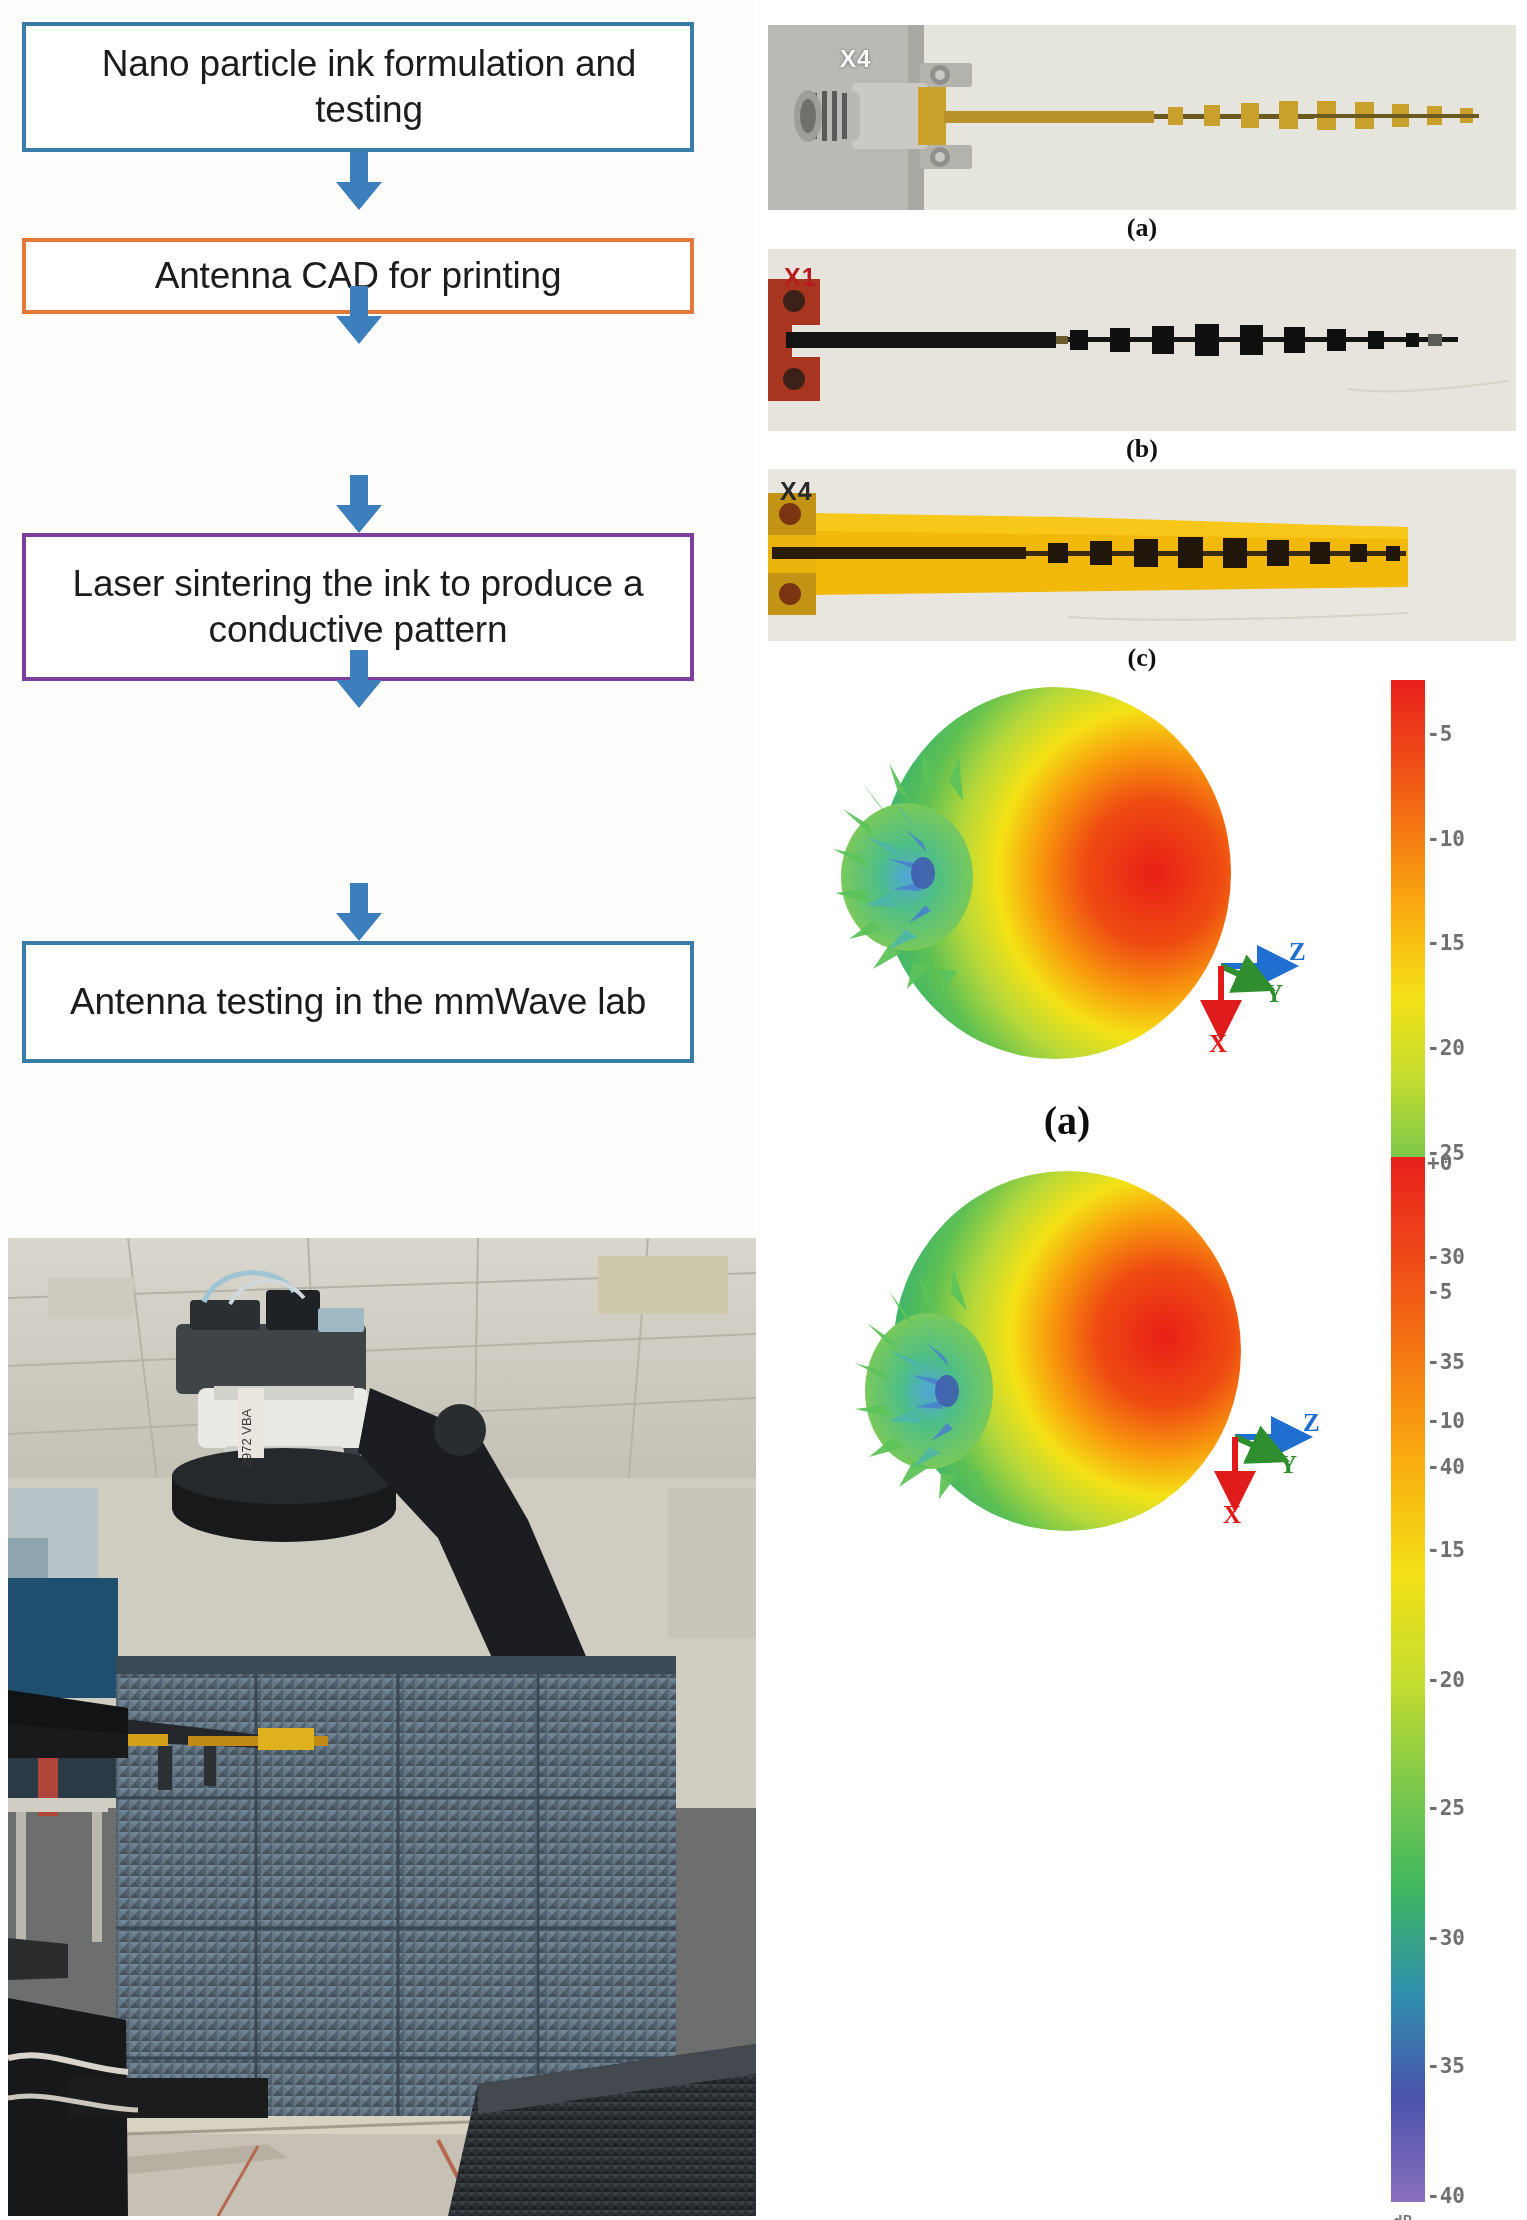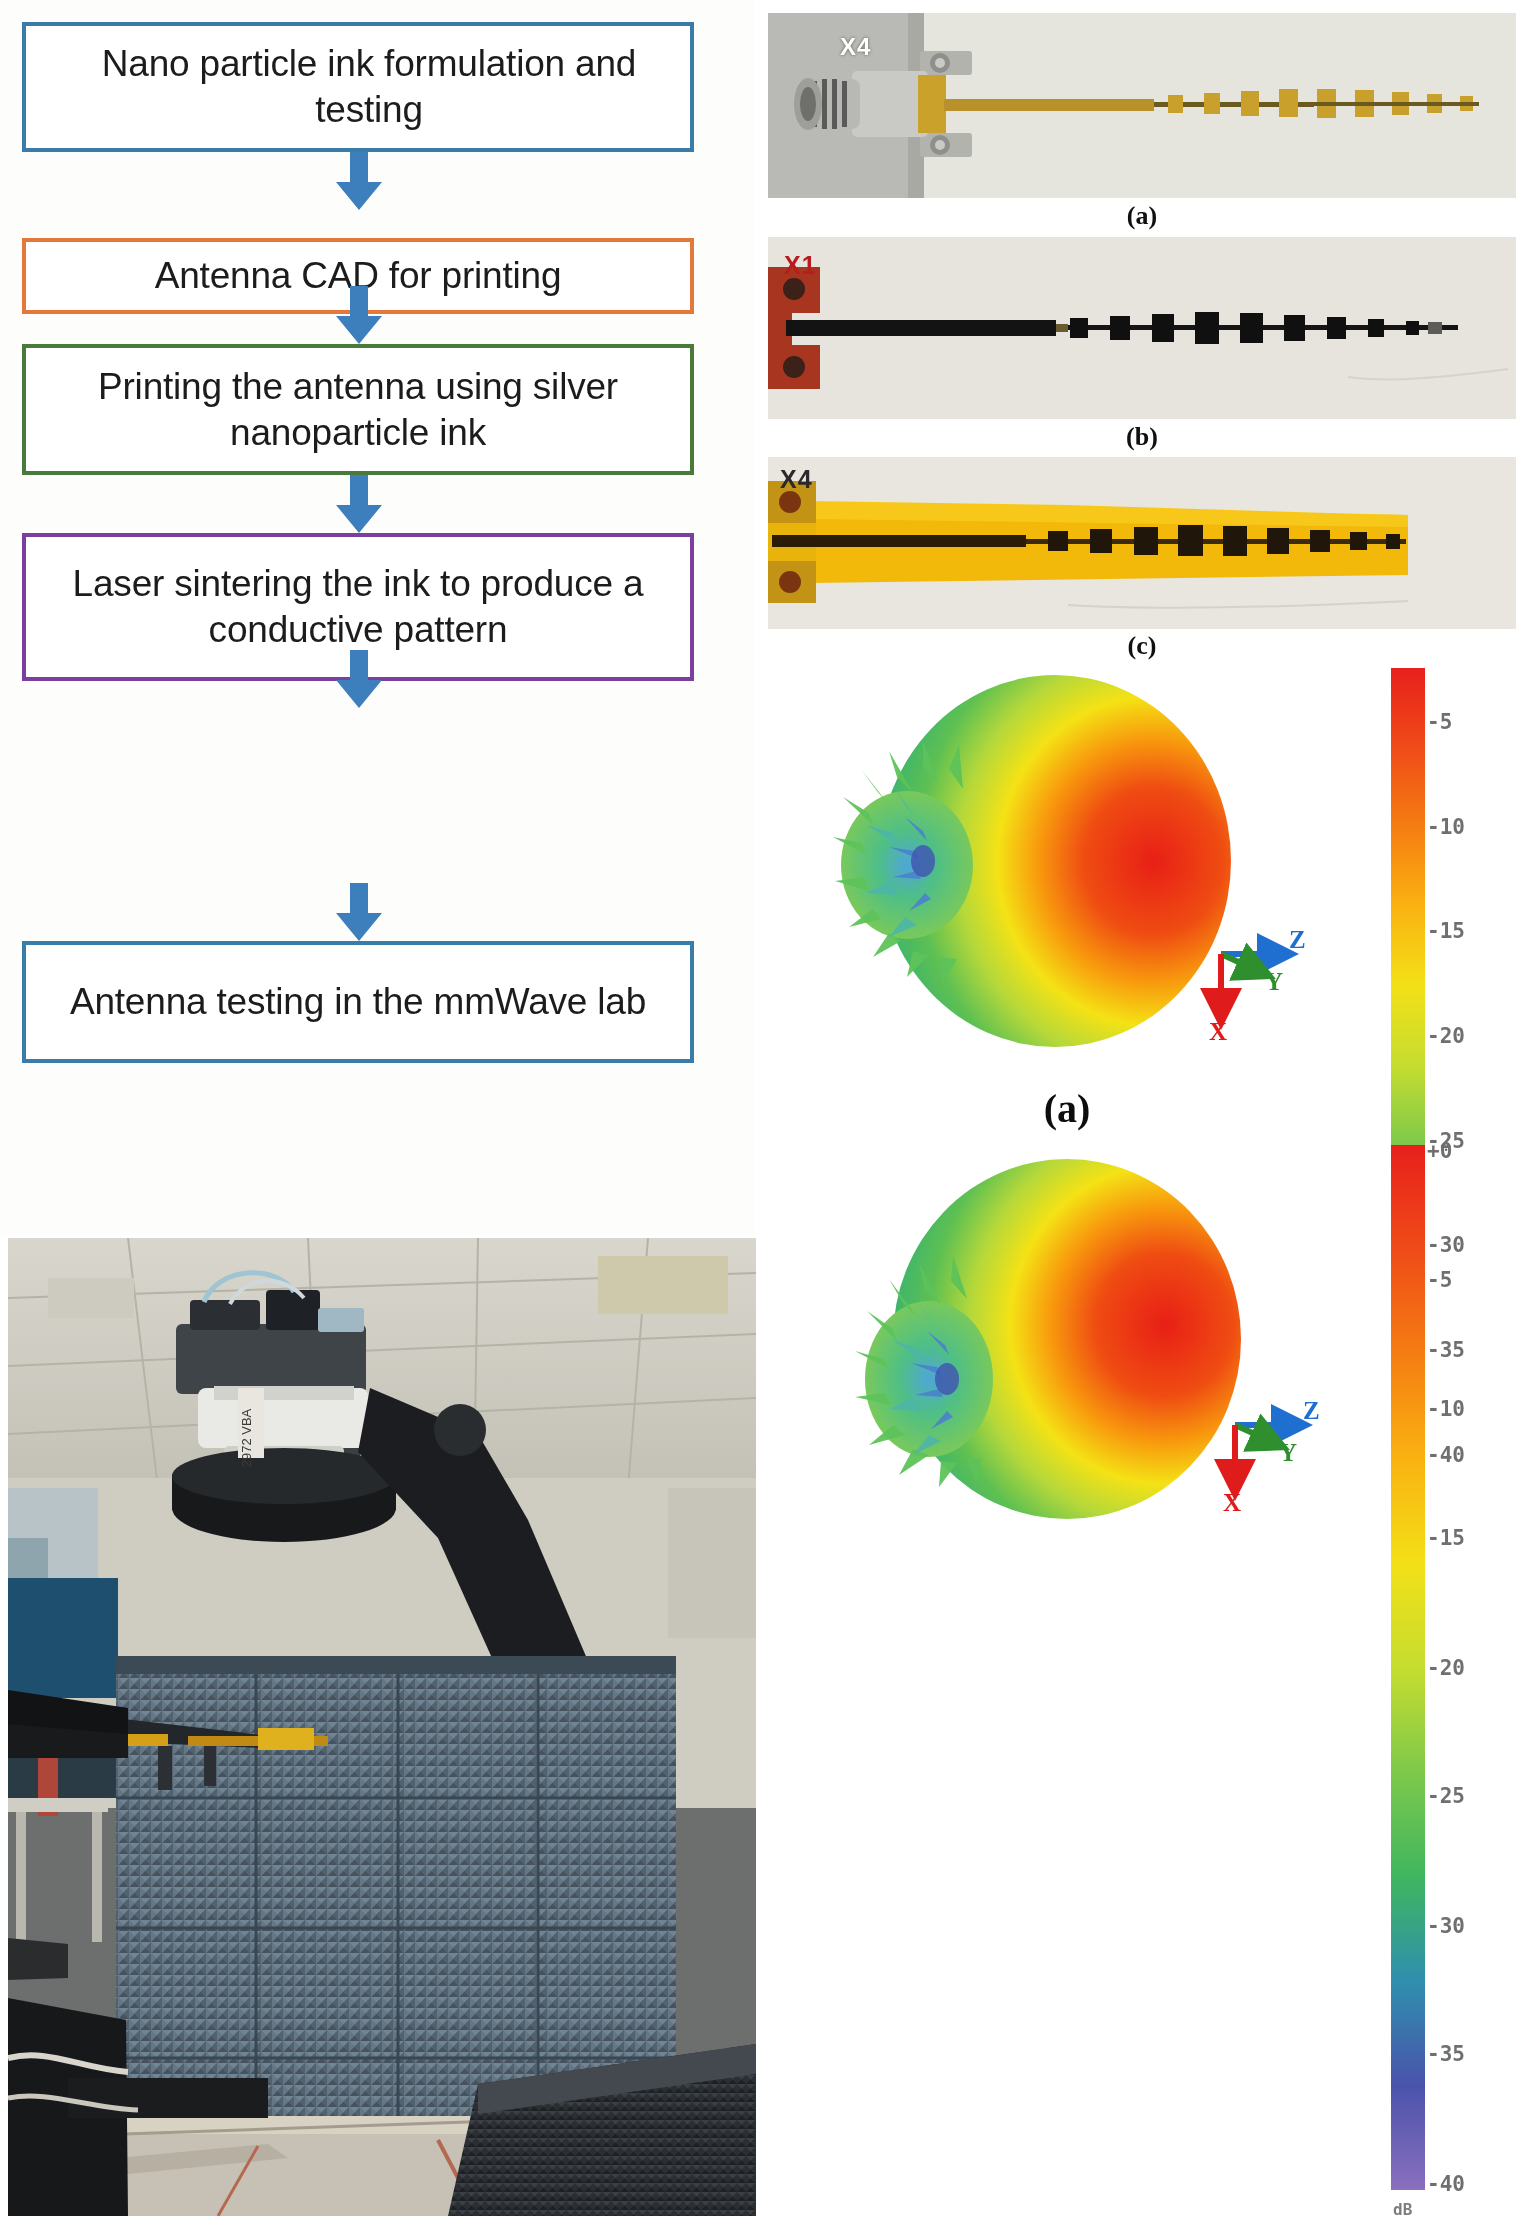--- a/index.html
+++ b/index.html
@@ -34,21 +34,21 @@
   }
   .arrow svg{display:block;}
 
   
   .labphoto{
     position:absolute;left:8px;top:1238px;width:748px;height:978px;
     overflow:hidden;background:#6d6f6e;
   }
 
   
-  .right{position:absolute;left:757px;top:5px;width:770px;height:2108px;}
+  .right{position:absolute;left:757px;top:17px;width:770px;height:2108px;}
 
   .photo{position:absolute;overflow:hidden;background:#e9e8e2;}
   .cap{
     position:absolute;width:100%;text-align:center;
     font-family:"Liberation Serif", serif;
     font-weight:bold;color:#101010;
   }
   .magnif{
     position:absolute;font-family:"Liberation Sans",sans-serif;
     font-weight:bold;letter-spacing:1px;
@@ -117,23 +117,20 @@
 
     <div class="fbox" style="top:210px;height:76px;border:4px solid #e2793a;margin-top:28px;">
       <span>Antenna CAD for printing</span>
     </div>
     <div class="arrow" style="top:286px;height:60px;">
       <svg width="56" height="60" viewBox="0 0 56 60" aria-hidden="true">
         <polygon points="19,0 37,0 37,30 51,30 28,58 5,30 19,30" fill="#3d7ebd"></polygon>
       </svg>
     </div>
 
-    <div class="fbox" style="top:344px;height:131px;border:4px solid #4a7a3a;">
-      <span>Printing the antenna using silver nanoparticle ink</span>
-    </div>
     <div class="arrow" style="top:475px;height:60px;">
       <svg width="56" height="60" viewBox="0 0 56 60" aria-hidden="true">
         <polygon points="19,0 37,0 37,30 51,30 28,58 5,30 19,30" fill="#3d7ebd"></polygon>
       </svg>
     </div>
 
     <div class="fbox" style="top:533px;height:148px;border:4px solid #7d3f9e;">
       <span>Laser sintering the ink to produce a conductive pattern</span>
     </div>
     <div class="arrow" style="top:650px;height:60px;">

